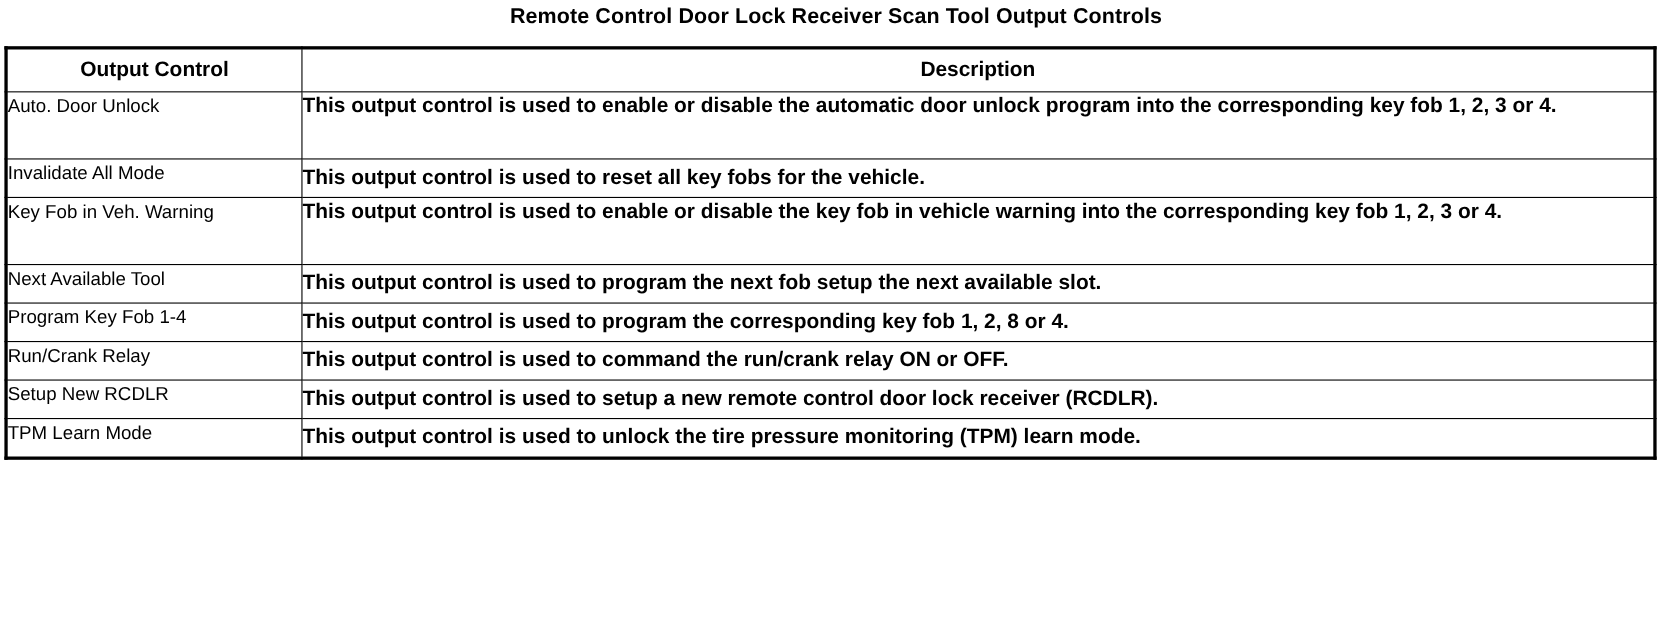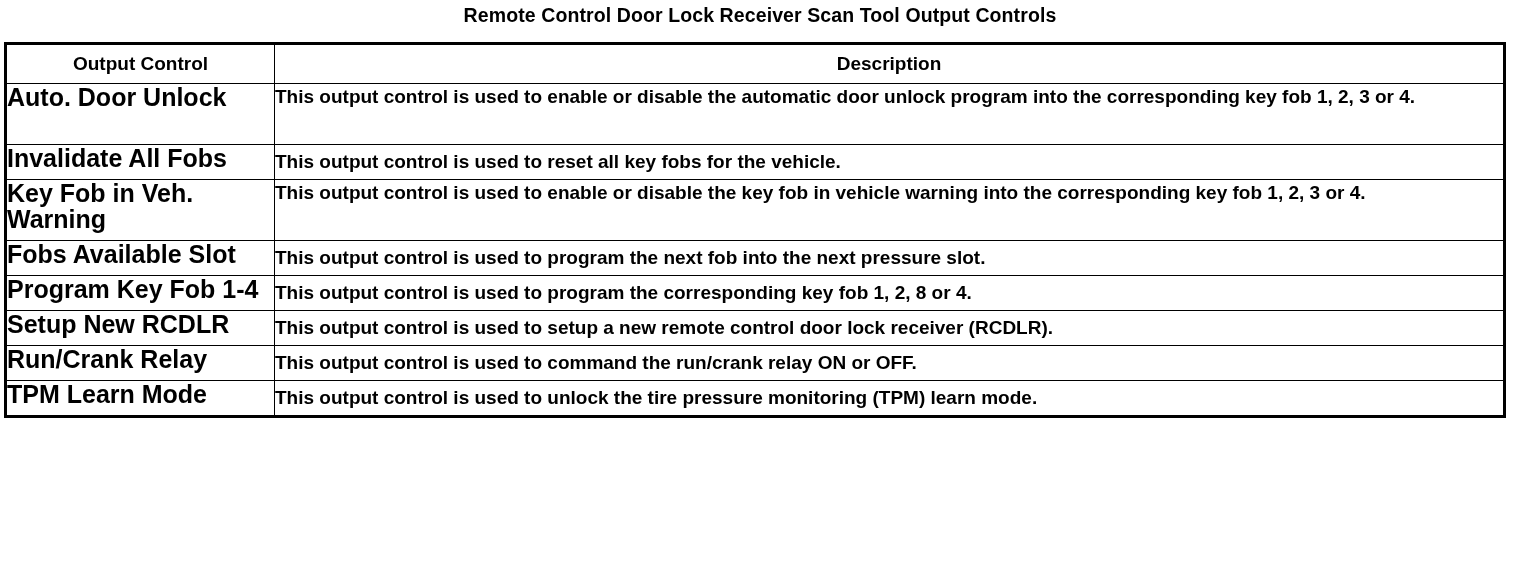--- a/index.html
+++ b/index.html
@@ -55,22 +55,22 @@
     font-size: 19px;
     font-weight: bold;
     text-align: center;
     height: 38px;
     line-height: 38px;
     padding: 0 6px;
     vertical-align: middle;
     white-space: nowrap;
   }
   td.label {
-    font-size: 25px;
-    font-weight: bold;
+    font-size: 17px;
+    font-weight: normal;
     padding: 6px 6px 6px 9px;
     line-height: 26px;
     vertical-align: middle;
   }
   td.label.top { vertical-align: top; }
   td.desc {
     font-size: 19px;
     font-weight: bold;
     padding: 6px 10px 6px 10px;
     line-height: 26px;
@@ -97,42 +97,42 @@
         <th class="hdr">Output Control</th>
         <th class="hdr">Description</th>
       </tr>
     </thead>
     <tbody id="tbody">
         <tr class="row-2line">
           <td class="label">Auto. Door Unlock</td>
           <td class="desc">This output control is used to enable or disable the automatic door unlock program into the corresponding key fob 1, 2, 3 or 4.</td>
         </tr>
         <tr class="row-1line">
-          <td class="label">Invalidate All Fobs</td>
+          <td class="label">Invalidate All Mode</td>
           <td class="desc mid">This output control is used to reset all key fobs for the vehicle.</td>
         </tr>
         <tr class="row-2line">
           <td class="label top">Key Fob in Veh. Warning</td>
           <td class="desc">This output control is used to enable or disable the key fob in vehicle warning into the corresponding key fob 1, 2, 3 or 4.</td>
         </tr>
         <tr class="row-1line">
-          <td class="label">Fobs Available Slot</td>
-          <td class="desc mid">This output control is used to program the next fob into the next pressure slot.</td>
+          <td class="label">Next Available Tool</td>
+          <td class="desc mid">This output control is used to program the next fob setup the next available slot.</td>
         </tr>
         <tr class="row-1line">
           <td class="label">Program Key Fob 1-4</td>
           <td class="desc mid">This output control is used to program the corresponding key fob 1, 2, 8 or 4.</td>
         </tr>
         <tr class="row-1line">
+          <td class="label">Run/Crank Relay</td>
+          <td class="desc mid">This output control is used to command the run/crank relay ON or OFF.</td>
+        </tr>
+        <tr class="row-1line">
           <td class="label">Setup New RCDLR</td>
           <td class="desc mid">This output control is used to setup a new remote control door lock receiver (RCDLR).</td>
-        </tr>
-        <tr class="row-1line">
-          <td class="label">Run/Crank Relay</td>
-          <td class="desc mid">This output control is used to command the run/crank relay ON or OFF.</td>
         </tr>
         <tr class="row-1line">
           <td class="label">TPM Learn Mode</td>
           <td class="desc mid">This output control is used to unlock the tire pressure monitoring (TPM) learn mode.</td>
         </tr>
       </tbody>
   </table>
 
 </div>
 

